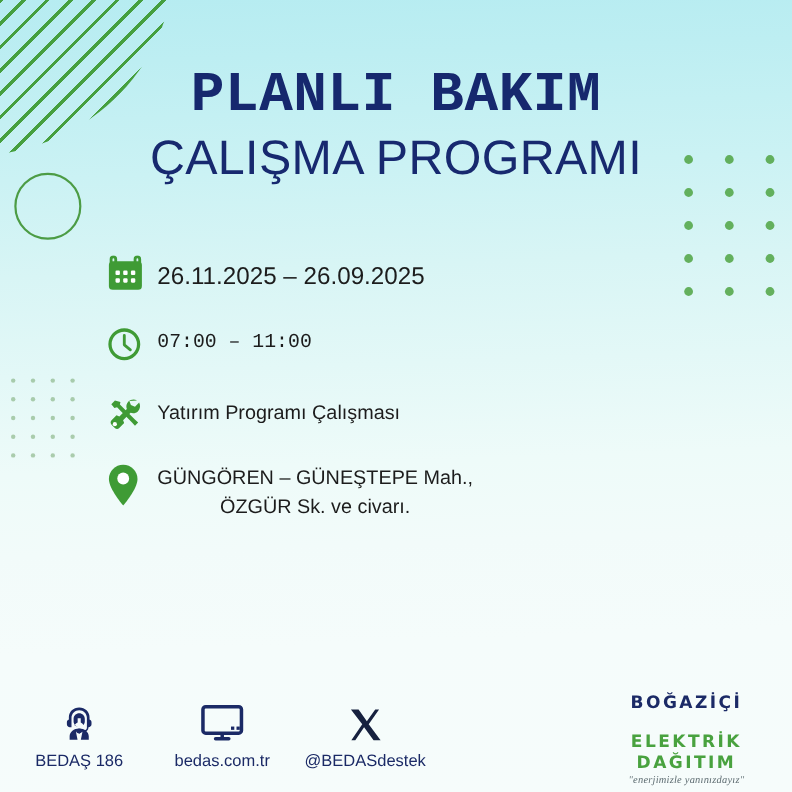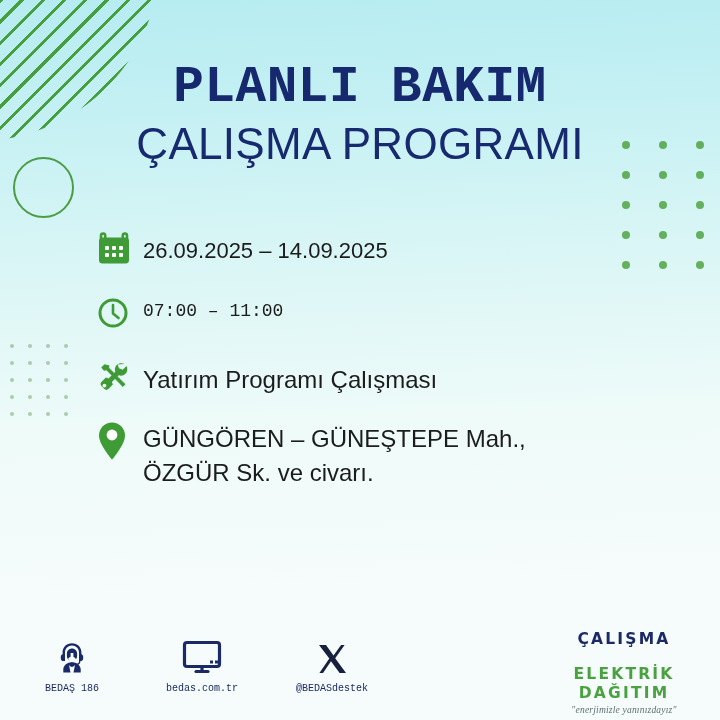--- a/index.html
+++ b/index.html
@@ -127,29 +127,29 @@
   .info-icon {
     width: 46px;
     min-width: 46px;
     height: 46px;
     display: flex;
     align-items: center;
     justify-content: flex-start;
   }
   .info-text {
     font-family: "Liberation Sans", sans-serif;
-    font-size: 24px;
+    font-size: 18px;
     color: #1c1c1c;
     line-height: 1.42;
     padding-top: 9px;
     white-space: pre-line;
   }
   .row-date  .info-text { font-size: 22px; }
   .row-time  .info-text { font-size: 18px; font-family: Liberation Mono, monospace; }
-  .row-loc   { margin-top: 2px; }
+  .row-loc   { margin-top: 2px; text-align: center; }
   .row-loc   .info-text { padding-top: 4px; }
 
   
   .contacts {
     position: absolute;
     left: 26px;
     top: 636px;
     display: flex;
     align-items: flex-end;
     gap: 38px;
@@ -161,22 +161,22 @@
     width: 92px;
   }
   .contact-icon {
     height: 40px;
     display: flex;
     align-items: flex-end;
     justify-content: center;
   }
   .contact-label {
     margin-top: 7px;
-    font-family: Liberation Mono, monospace;
-    font-size: 10px;
+    font-family: Liberation Sans, sans-serif;
+    font-size: 15px;
     color: #1b2a66;
     white-space: nowrap;
   }
 
   
   .logo {
     position: absolute;
     right: 16px;
     top: 630px;
     text-align: center;
@@ -268,21 +268,21 @@
           <g fill="#ffffff">
             <rect x="8" y="14" width="4" height="4" rx="1"></rect>
             <rect x="15" y="14" width="4" height="4" rx="1"></rect>
             <rect x="22" y="14" width="4" height="4" rx="1"></rect>
             <rect x="8" y="21" width="4" height="4" rx="1"></rect>
             <rect x="15" y="21" width="4" height="4" rx="1"></rect>
             <rect x="22" y="21" width="4" height="4" rx="1"></rect>
           </g>
         </svg>
       </div>
-      <div class="info-text">26.09.2025  –  14.09.2025</div>
+      <div class="info-text">26.11.2025  –  26.09.2025</div>
     </div>
 
     <div class="info-row row-time">
       <div class="info-icon">
         <svg width="32" height="32" viewBox="0 0 32 32">
           <circle cx="16" cy="16" r="13" fill="none" stroke="#3f9b35" stroke-width="3"></circle>
           <path d="M16 8 L16 16.5 L21.5 21" fill="none" stroke="#3f9b35" stroke-width="2.6" stroke-linecap="round" stroke-linejoin="round"></path>
         </svg>
       </div>
       <div class="info-text">07:00 – 11:00</div>
@@ -379,19 +379,19 @@
           <path d="M4 3 L14.3 16.4 L4.4 31 L8.0 31 L16.0 19.2 L24.6 31 L31 31
                    L20.2 16.3 L29.6 3 L26.1 3 L18.5 13.6 L11 3 Z" fill="#17213f"></path>
         </svg>
       </div>
       <div class="contact-label">@BEDASdestek</div>
     </div>
 
   </div>
 
   <div class="logo">
-    <div class="logo-line logo-l1">ÇALIŞMA</div>
+    <div class="logo-line logo-l1">BOĞAZİÇİ</div>
     <div class="logo-line logo-l2">ELEKTRİK</div>
     <div class="logo-line logo-l3">DAĞITIM</div>
     <div class="logo-tag">"enerjimizle yanınızdayız"</div>
   </div>
 
 </div>
 
 </body></html>

